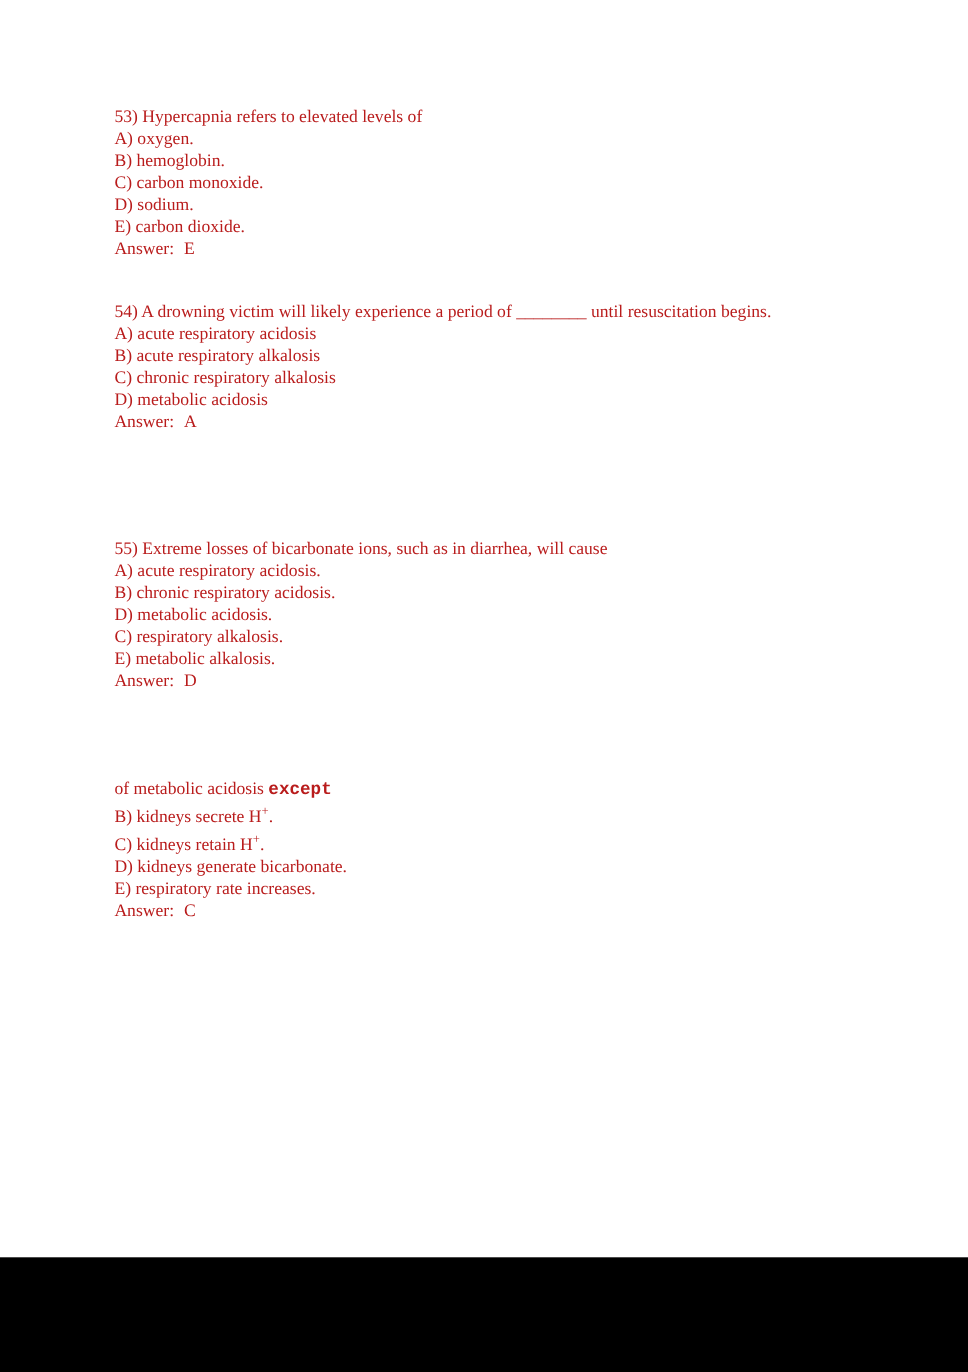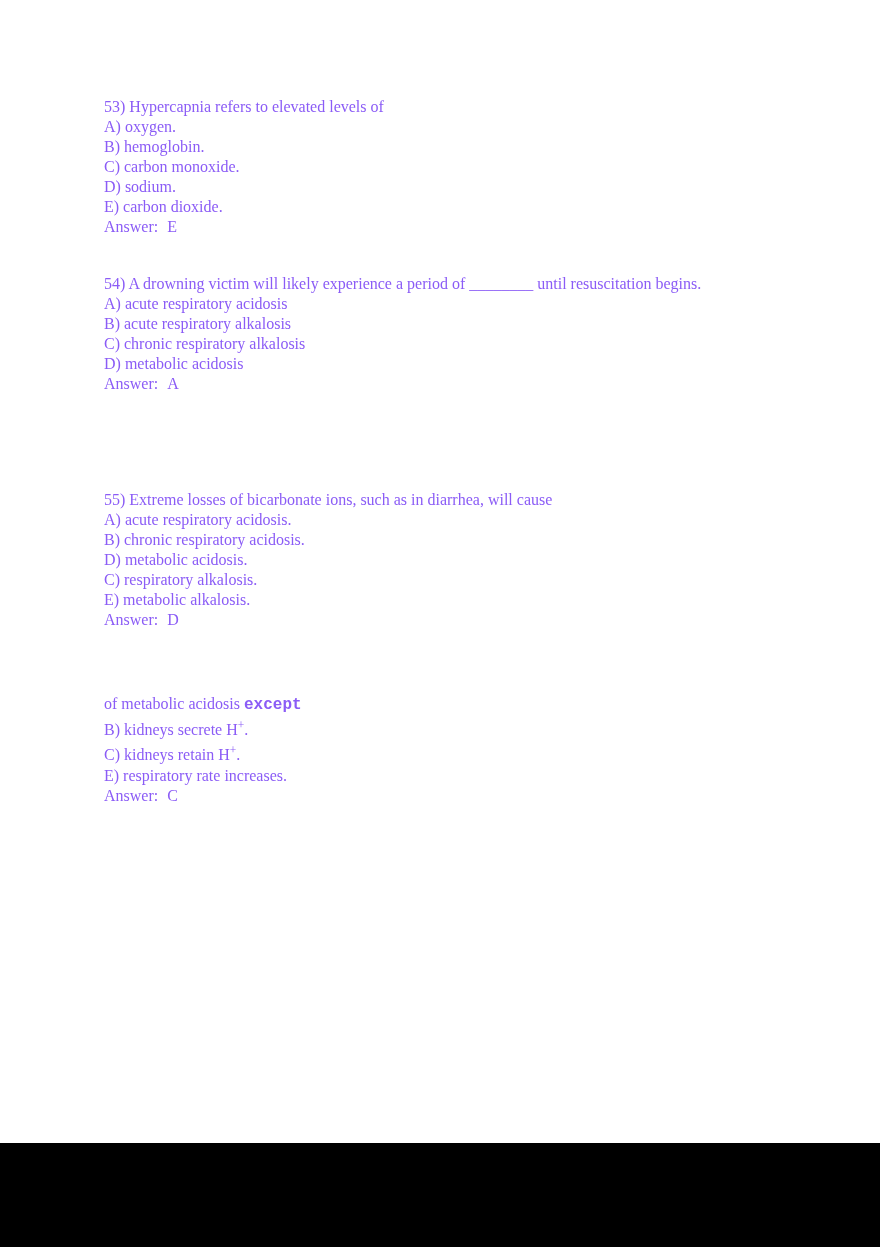--- a/index.html
+++ b/index.html
@@ -7,34 +7,34 @@
     padding: 0;
     background: #ffffff;
   }
   .page {
     position: relative;
     width: 880px;
     height: 1247px;
     background: #ffffff;
     overflow: hidden;
     font-family: "Liberation Serif", "DejaVu Serif", serif;
-    color: #8b5cf6;
+    color: #b91c1c;
   }
   .content {
     position: absolute;
     left: 104px;
     top: 97px;
     width: 680px;
     font-size: 16px;
     line-height: 20px;
   }
   .content p { margin: 0; }
   .question.q53 { margin-bottom: 37px; }
   .question.q54 { margin-bottom: 96px; }
-  .question.q55 { margin-bottom: 44px; font-family: Liberation Serif, serif; }
+  .question.q55 { margin-bottom: 58px; font-family: Liberation Serif, serif; }
   .stem b { font-weight: bold; font-family: Liberation Mono, monospace; }
   sup.plus {
     font-size: 0.72em;
     vertical-align: super;
     letter-spacing: 0;
   }
   .answer-line .ans-val { margin-left: 9px; }
   .bottom-bar {
     position: absolute;
     left: 0;
@@ -76,20 +76,21 @@
       <p class="choice">D) metabolic acidosis.</p>
       <p class="choice">C) respiratory alkalosis.</p>
       <p class="choice">E) metabolic alkalosis.</p>
       <p class="answer-line"><span class="ans-label">Answer:</span><span class="ans-val">D</span></p>
     </section>
 
     <section class="question q56">
       <p class="stem"><br><span>of metabolic acidosis</span> <b>except</b></p>
       <p class="choice"><span>B) kidneys secrete H</span><sup class="plus">+</sup><span>.</span></p>
       <p class="choice"><span>C) kidneys retain H</span><sup class="plus">+</sup><span>.</span></p>
+      <p class="choice">D) kidneys generate bicarbonate.</p>
       <p class="choice">E) respiratory rate increases.</p>
       <p class="answer-line"><span class="ans-label">Answer:</span><span class="ans-val">C</span></p>
     </section>
 
   </div>
 
   <div class="bottom-bar"></div>
 </div>
 
 </body></html>

